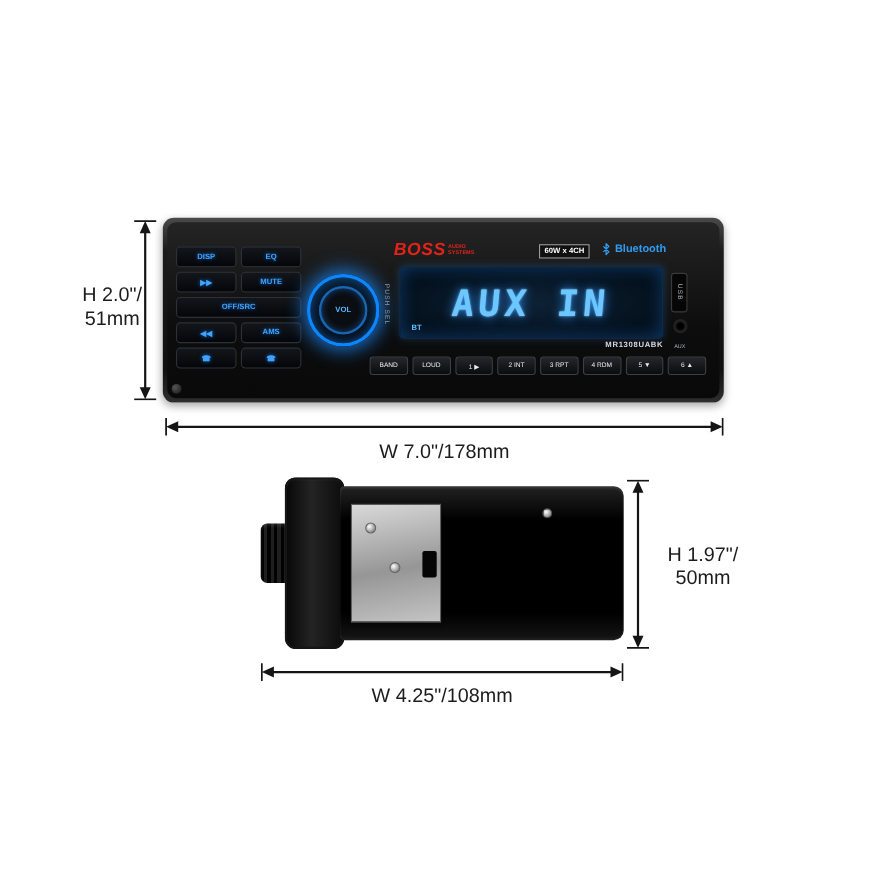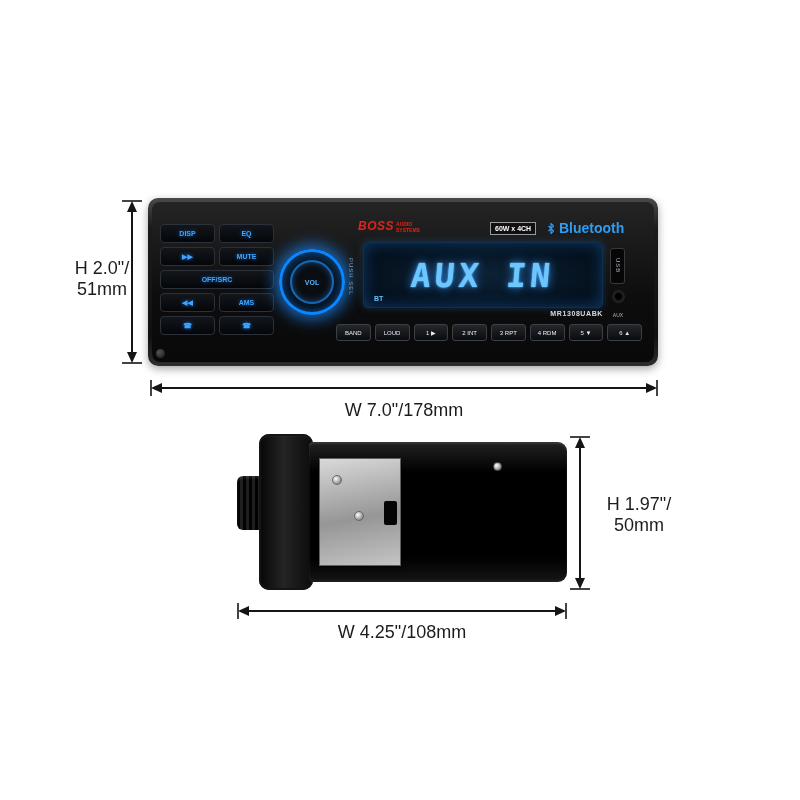--- a/index.html
+++ b/index.html
@@ -24,26 +24,26 @@
         background:radial-gradient(circle at 50% 42%,#0b2944,#03070c 62%);
         box-shadow:0 0 16px 4px rgba(30,140,255,.75), inset 0 0 0 3px #0c86ff,
                    inset 0 0 14px rgba(30,140,255,.9);z-index:2;}
   .knob-inner{position:absolute;inset:11px;border-radius:50%;background:#0a0d11;
         box-shadow:inset 0 0 0 2px #1668b5, inset 0 0 9px rgba(40,140,255,.7);
         display:flex;align-items:center;justify-content:center;color:#58b5ff;font-size:7px;font-weight:bold;}
   .push-sel{position:absolute;left:200px;top:60px;writing-mode:vertical-rl;color:#8b97a3;
         font-size:6px;letter-spacing:1px;z-index:2;}
 
   .brand{position:absolute;left:210px;top:21px;display:flex;gap:2px;z-index:2;}
-  .brand-main{color:#e2231a;font-weight:bold;font-style:italic;font-size:12px;letter-spacing:.5px;}
+  .brand-main{color:#e2231a;font-weight:bold;font-style:italic;font-size:16px;letter-spacing:.5px;}
   .brand-sub{color:#e2231a;font-weight:bold;font-size:5px;width:36px;line-height:1.1;margin-top:3px;}
   .badge{position:absolute;left:342px;top:24px;height:13px;background:#101010;border:1px solid #9a9a9a;
         color:#fff;font-size:7px;font-weight:bold;display:flex;align-items:center;padding:0 4px;z-index:2;}
   .bt{position:absolute;left:398px;top:22px;display:flex;align-items:center;gap:3px;
-        color:#2f9df4;font-size:14px;font-weight:bold;z-index:2;}
+        color:#2f9df4;font-size:10px;font-weight:bold;z-index:2;}
 
   .display{position:absolute;left:215px;top:44px;width:240px;height:66px;border-radius:4px;
         background:radial-gradient(ellipse at center,#0d2236 0%,#04101c 75%);
         border:1px solid #10304e;
         box-shadow:inset 0 0 16px rgba(30,120,220,.4), 0 0 8px rgba(40,120,200,.3);
         display:flex;align-items:center;justify-content:center;z-index:1;}
   .display-text{font-family:"DejaVu Sans Mono",monospace;font-weight:bold;font-size:33px;
         letter-spacing:4px;color:#6cc7ff;transform:skewX(-5deg);
         text-shadow:0 0 10px rgba(45,150,255,.95),0 0 2px #9fdcff;}
   .display-bt{position:absolute;left:10px;bottom:5px;font-size:7px;color:#5fc1ff;font-weight:bold;}

